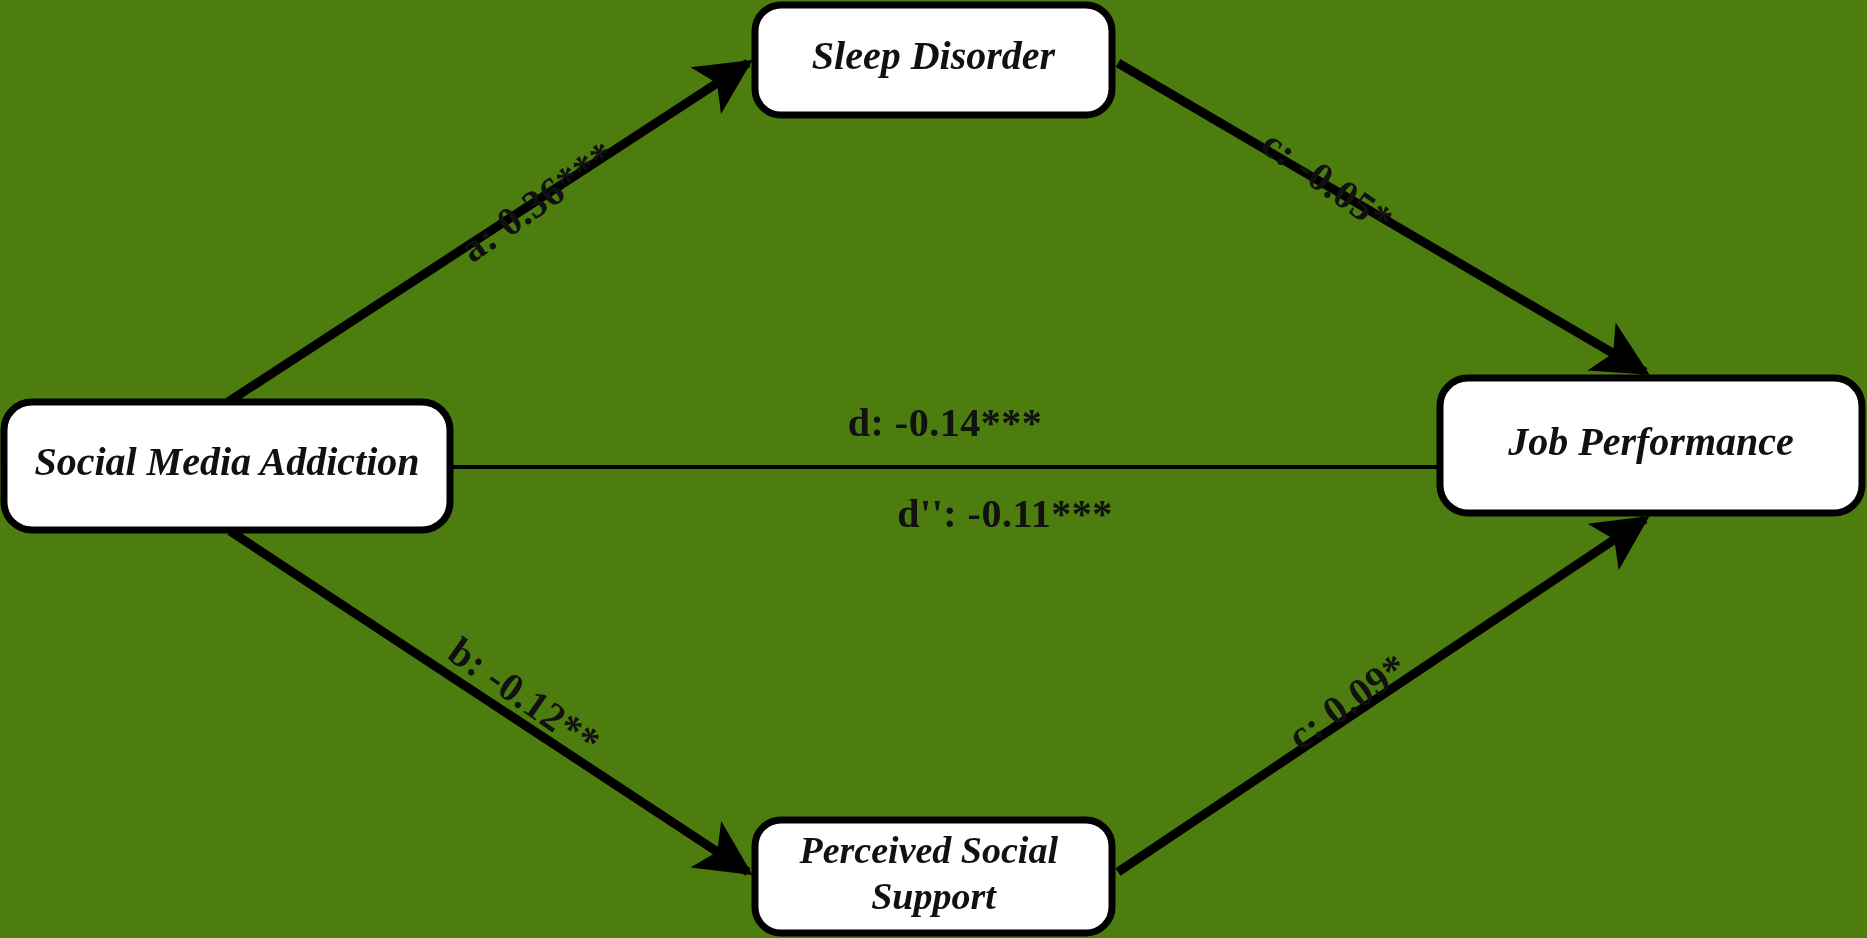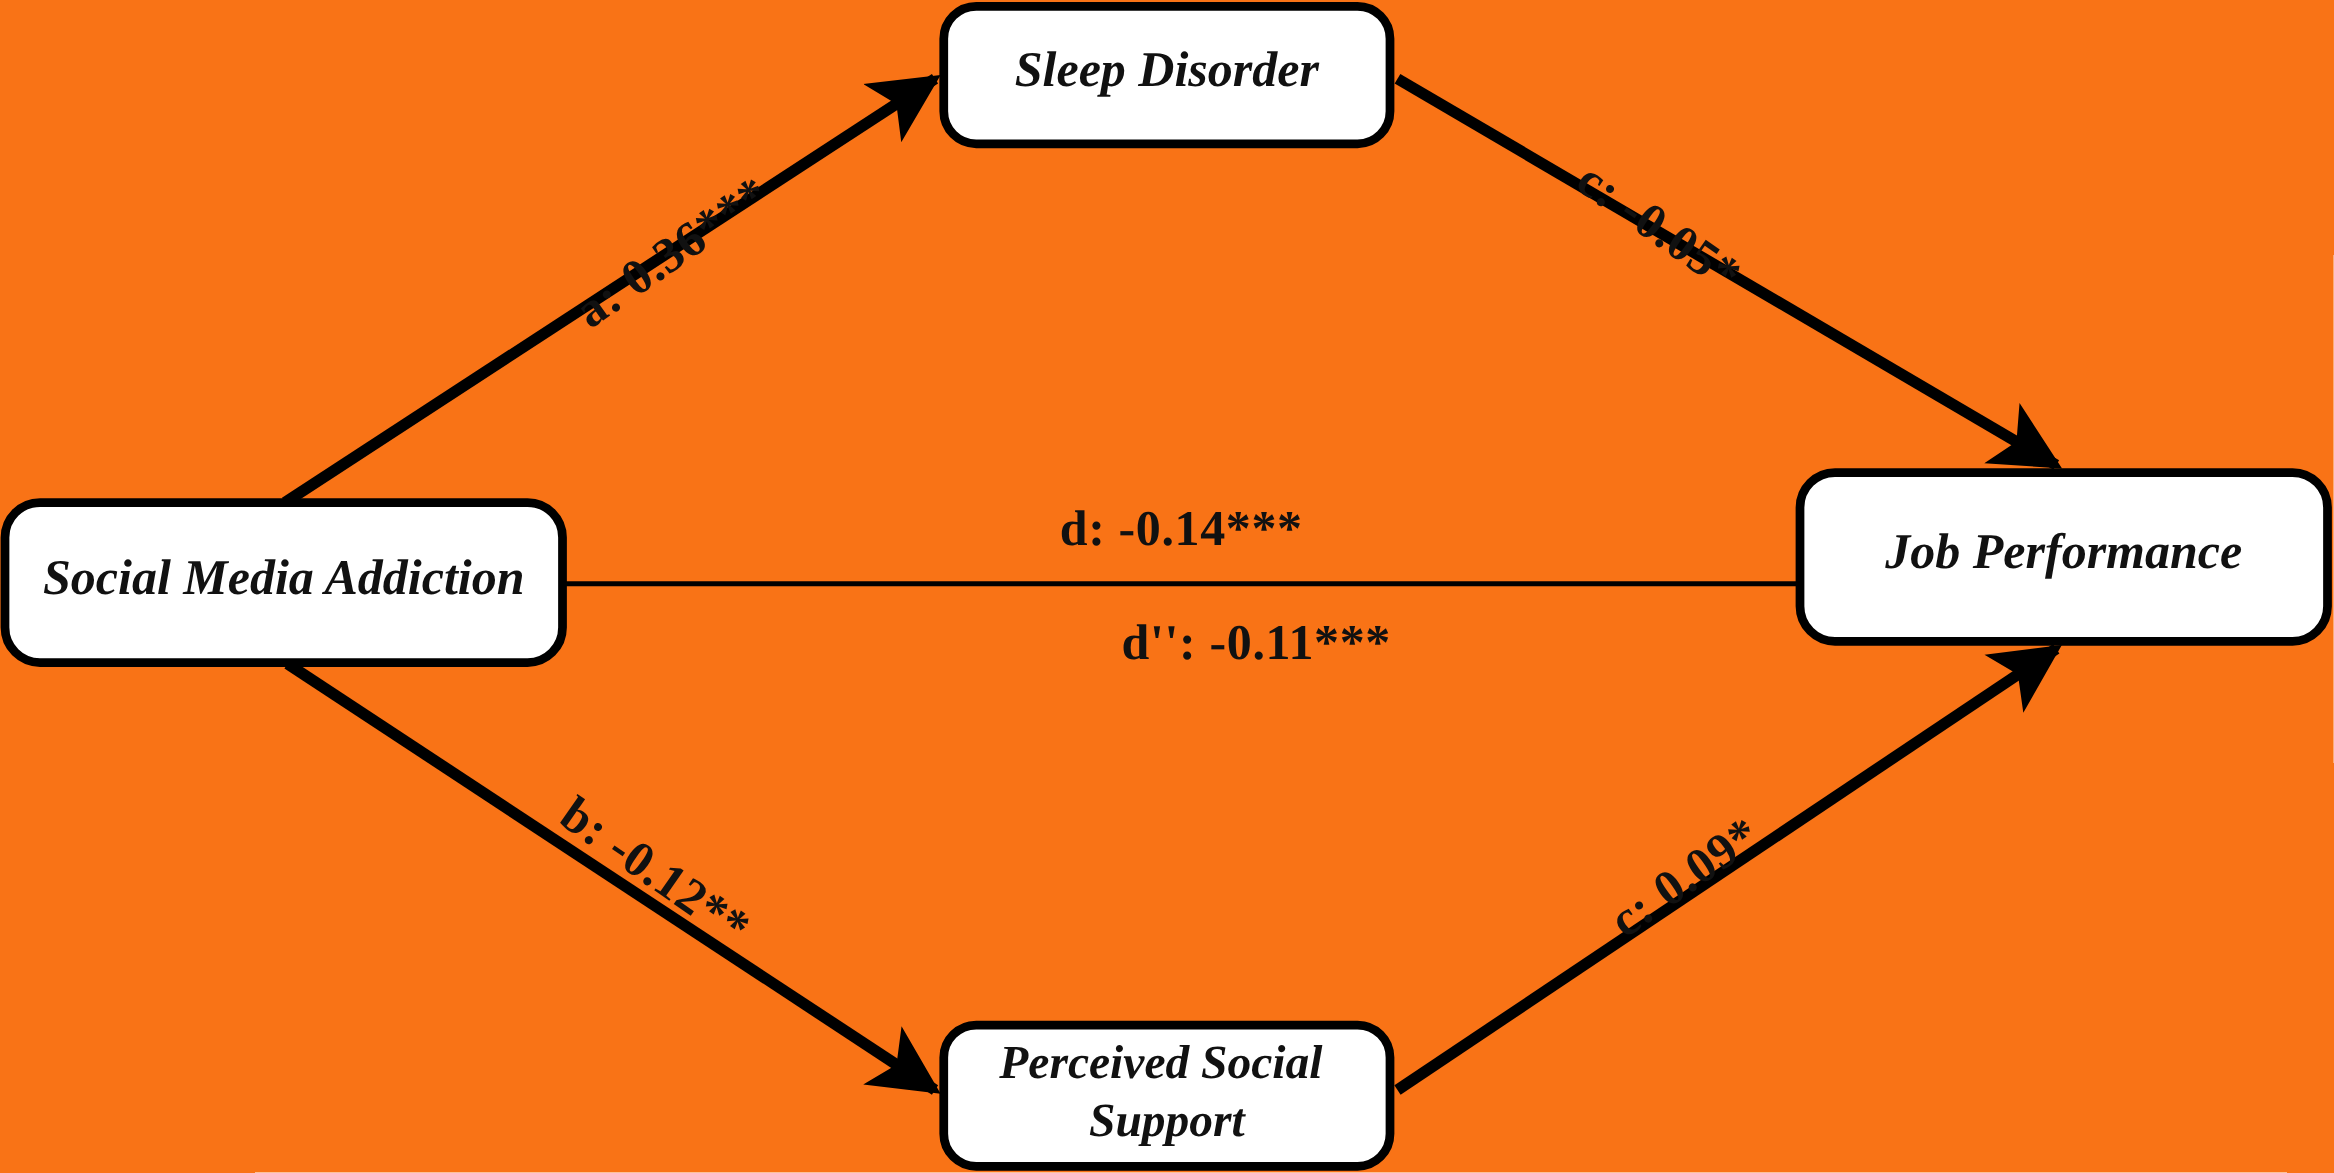--- a/index.html
+++ b/index.html
@@ -10,21 +10,21 @@
   body {
     width: 1867px;
     height: 938px;
     overflow: hidden;
     font-family: "Liberation Serif", "DejaVu Serif", serif;
   }
   #diagram-root {
     position: relative;
     width: 1867px;
     height: 938px;
-    background: #f97316;
+    background: #4d7c0f;
   }
   svg.canvas {
     position: absolute;
     top: 0;
     left: 0;
     width: 1867px;
     height: 938px;
     display: block;
   }
   .node-rect {

